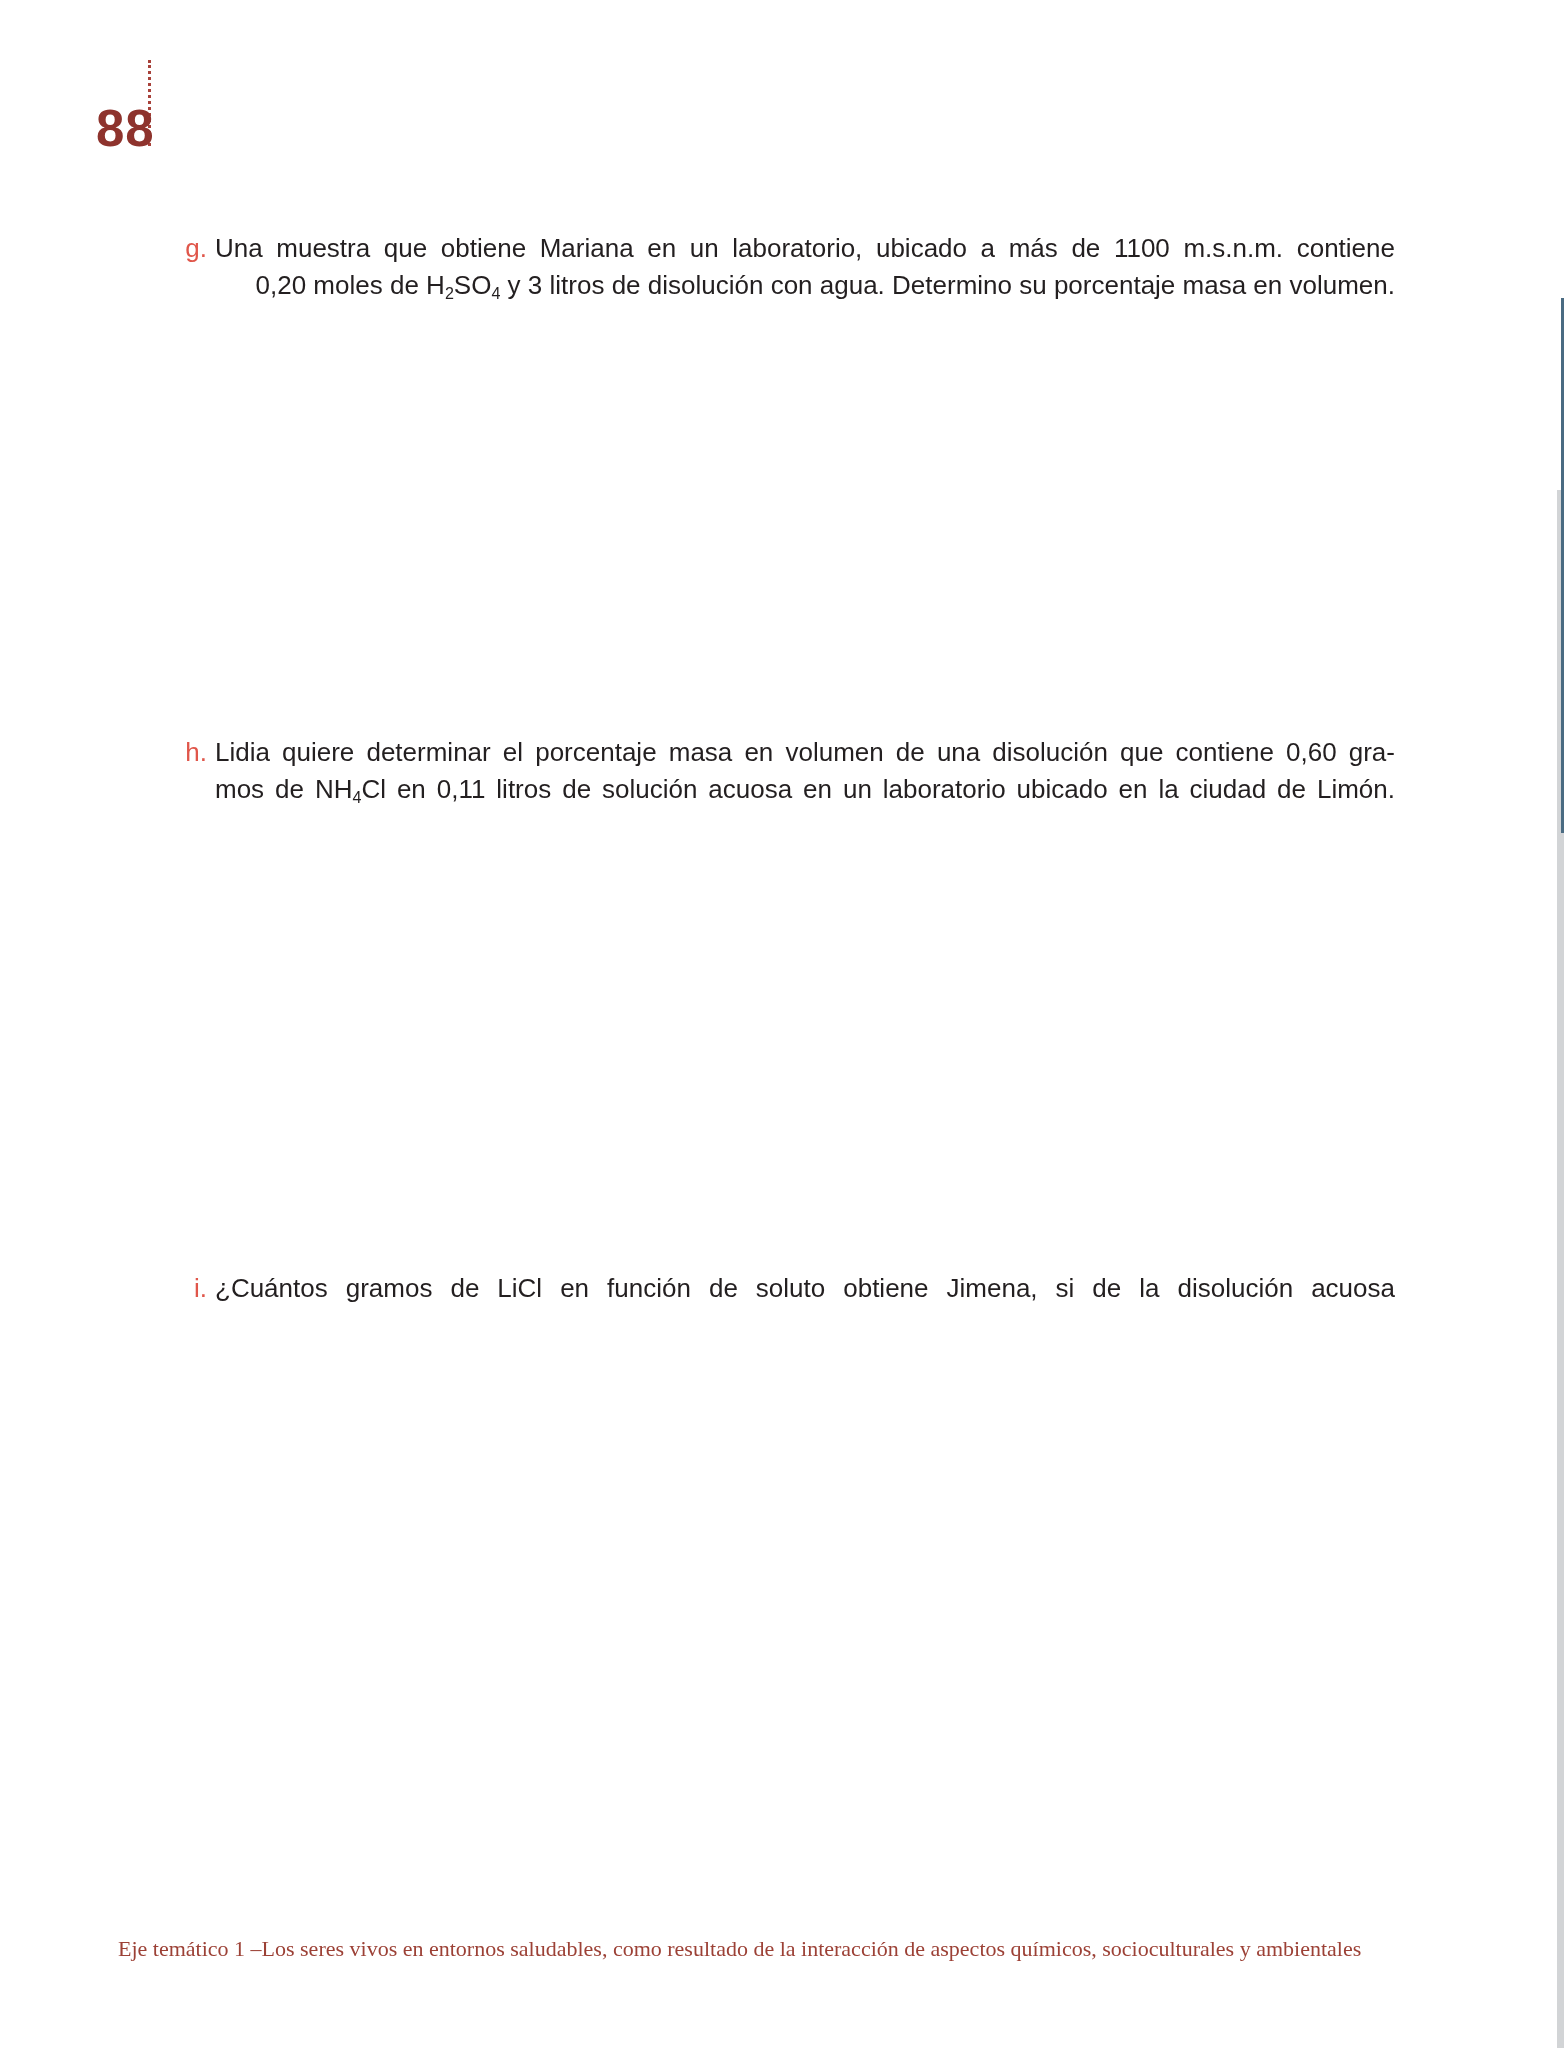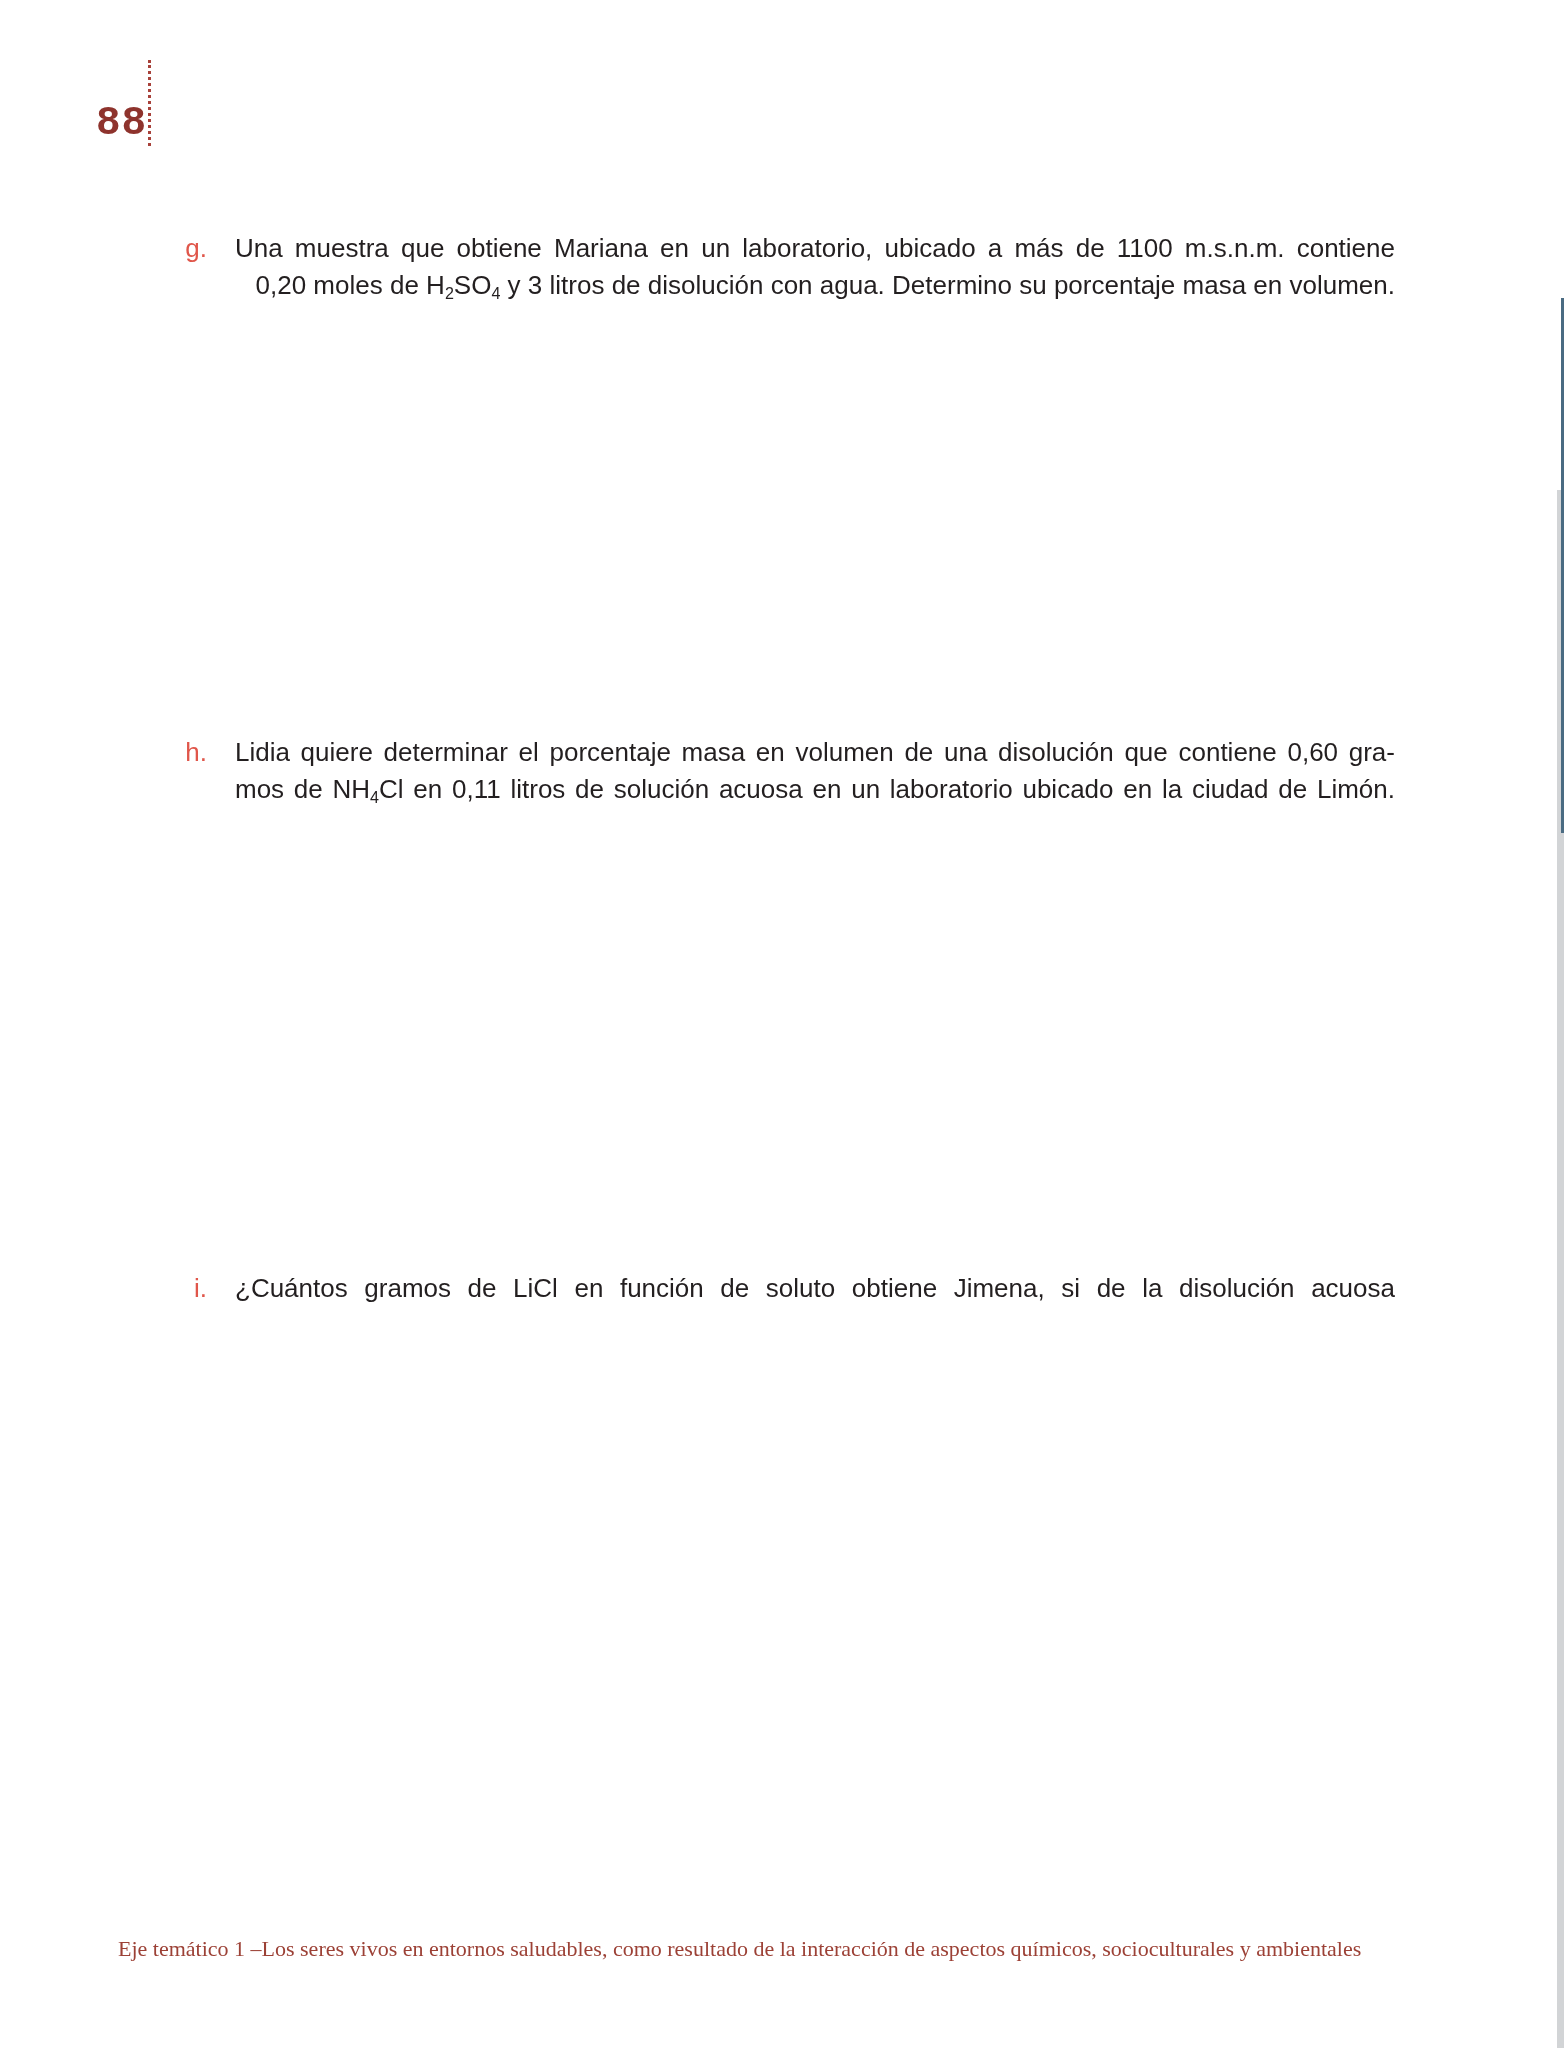--- a/index.html
+++ b/index.html
@@ -14,23 +14,23 @@
     background: var(--color-background, #ffffff);
     overflow: hidden;
     font-family: "Liberation Sans", sans-serif;
   }
 
   
   .page-number {
     position: absolute;
     left: 96px;
     top: 103px;
-    font-family: Liberation Mono, monospace;
+    font-family: Liberation Sans, sans-serif;
     font-weight: bold;
-    font-size: 41px;
+    font-size: 51px;
     line-height: 1;
     color: var(--color-page_number, #8e332d);
     letter-spacing: 1px;
   }
   .dotted-rule {
     position: absolute;
     left: 148px;
     top: 60px;
     height: 86px;
     width: 0;
@@ -62,21 +62,20 @@
     white-space: nowrap;
   }
   .ex-line {
     white-space: nowrap;
     text-align: right;
   }
   .ex-line.just {
     white-space: normal;
     text-align: justify;
     text-align-last: justify;
-    margin-left: 20px;
   }
   .ex-line sub {
     font-size: 62%;
     line-height: 0;
     vertical-align: baseline;
     position: relative;
     top: 0.33em;
   }
 
   

